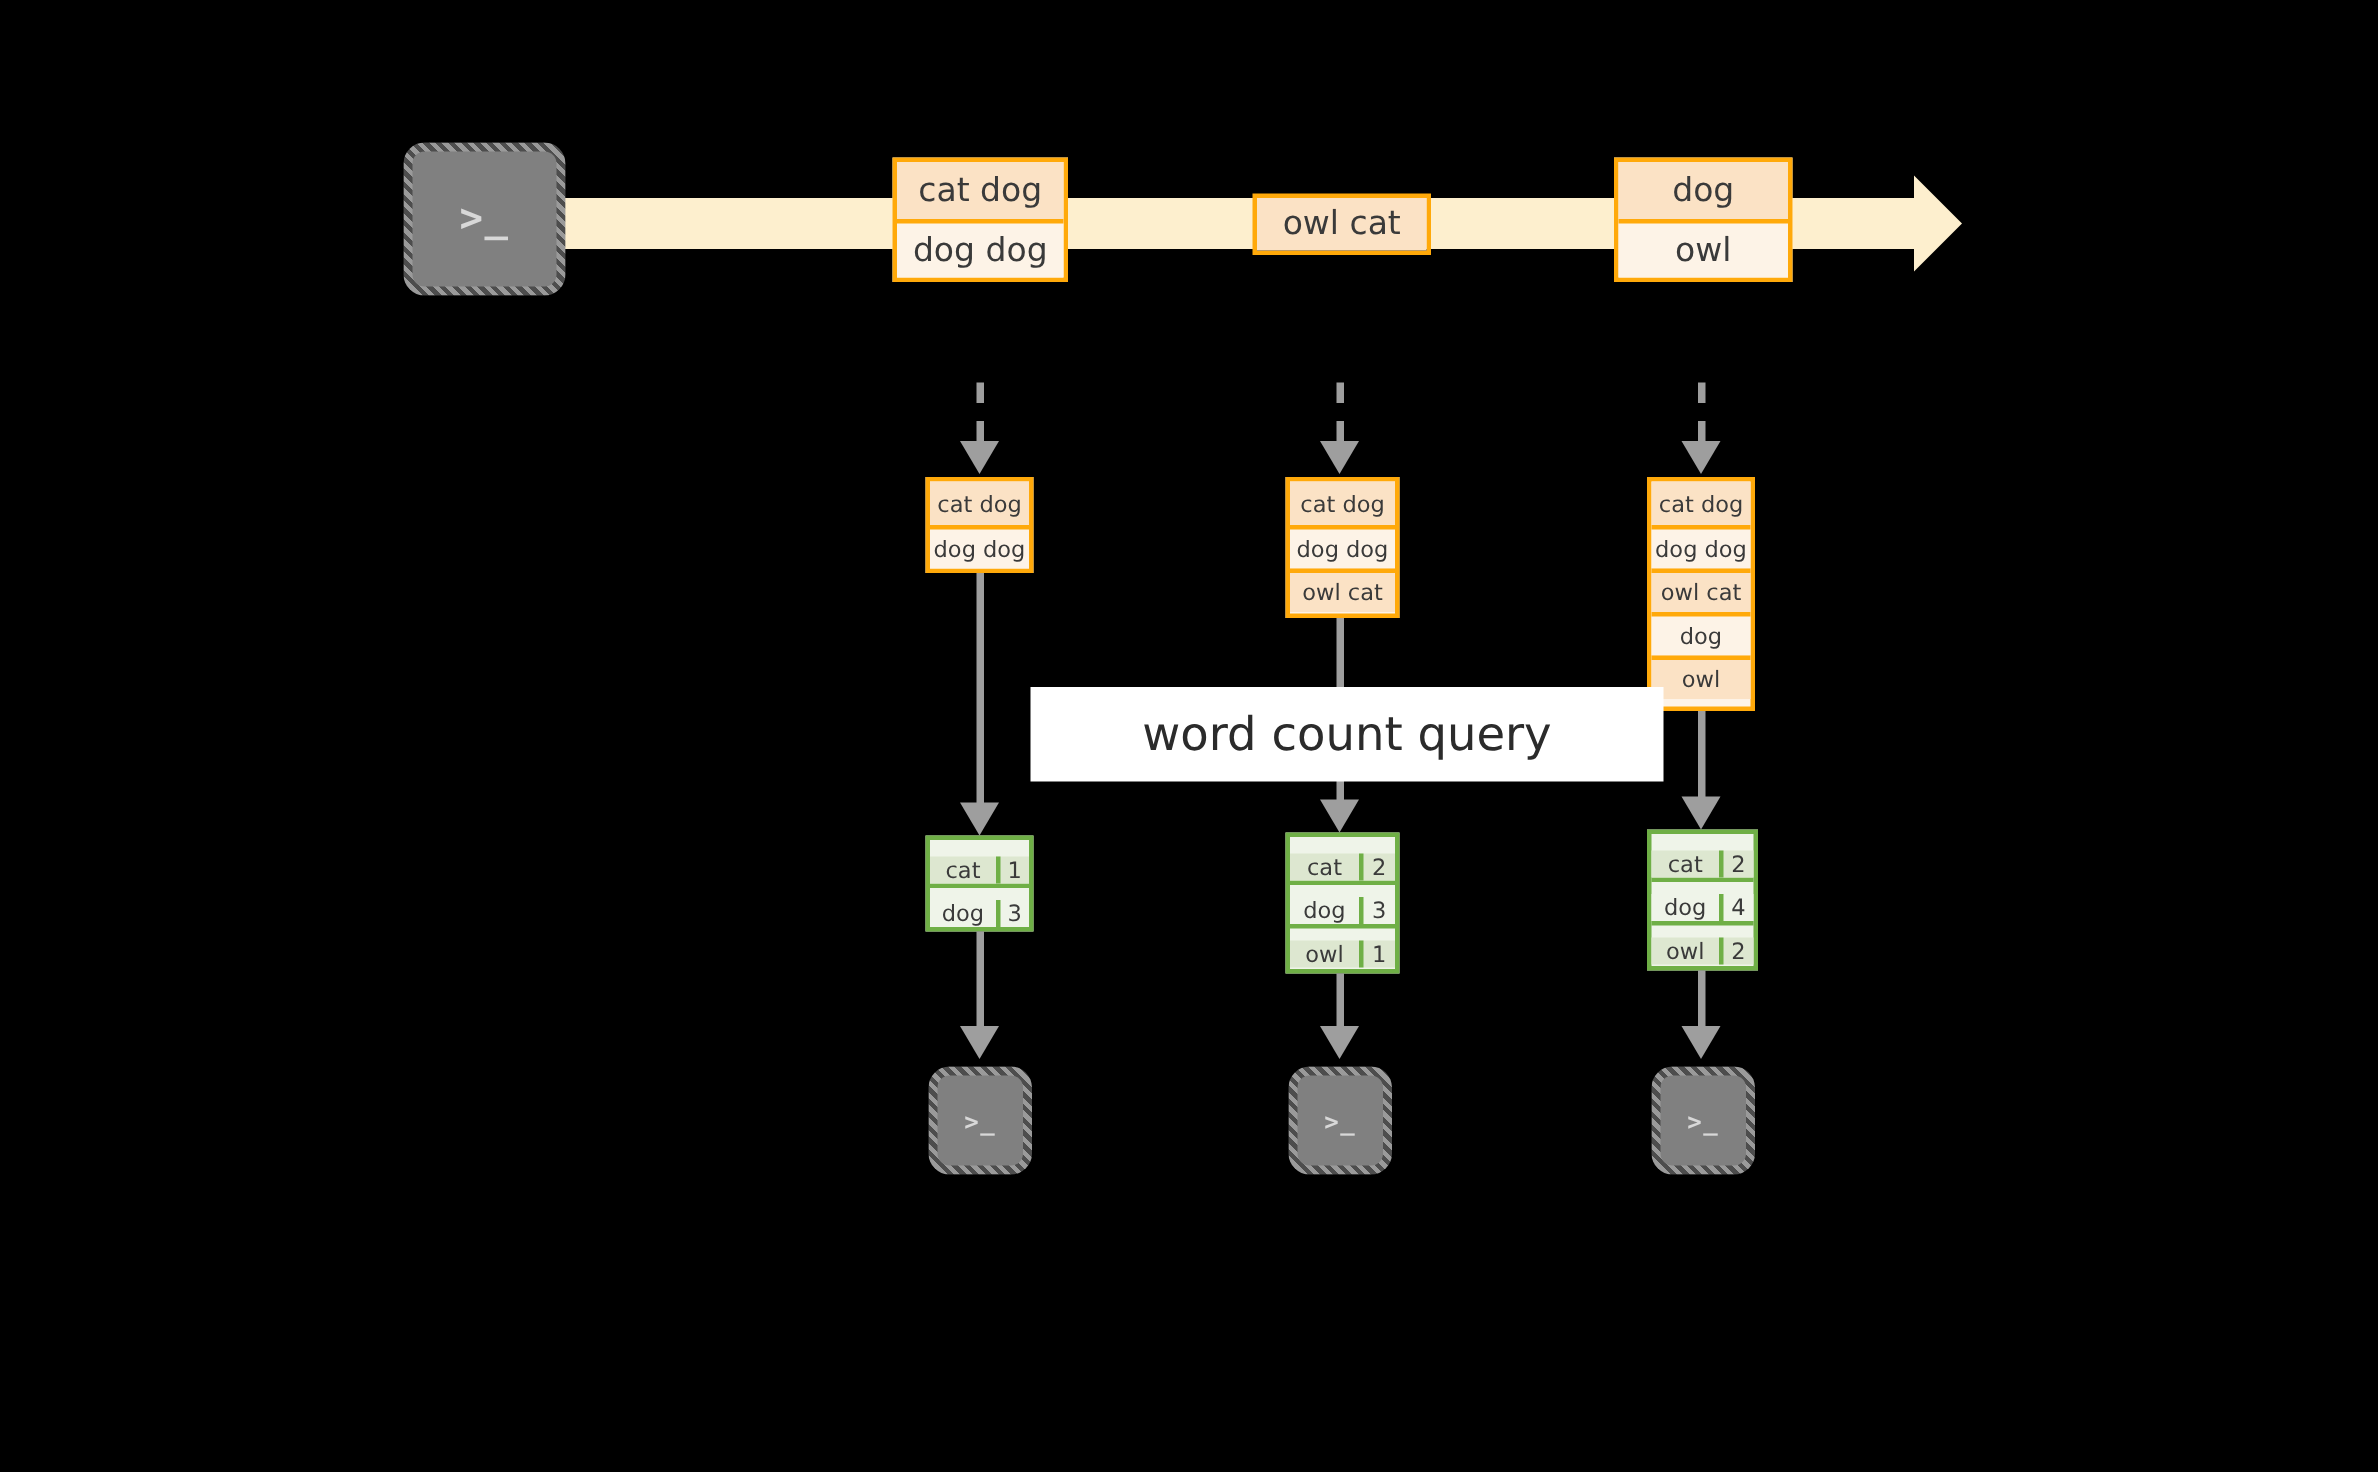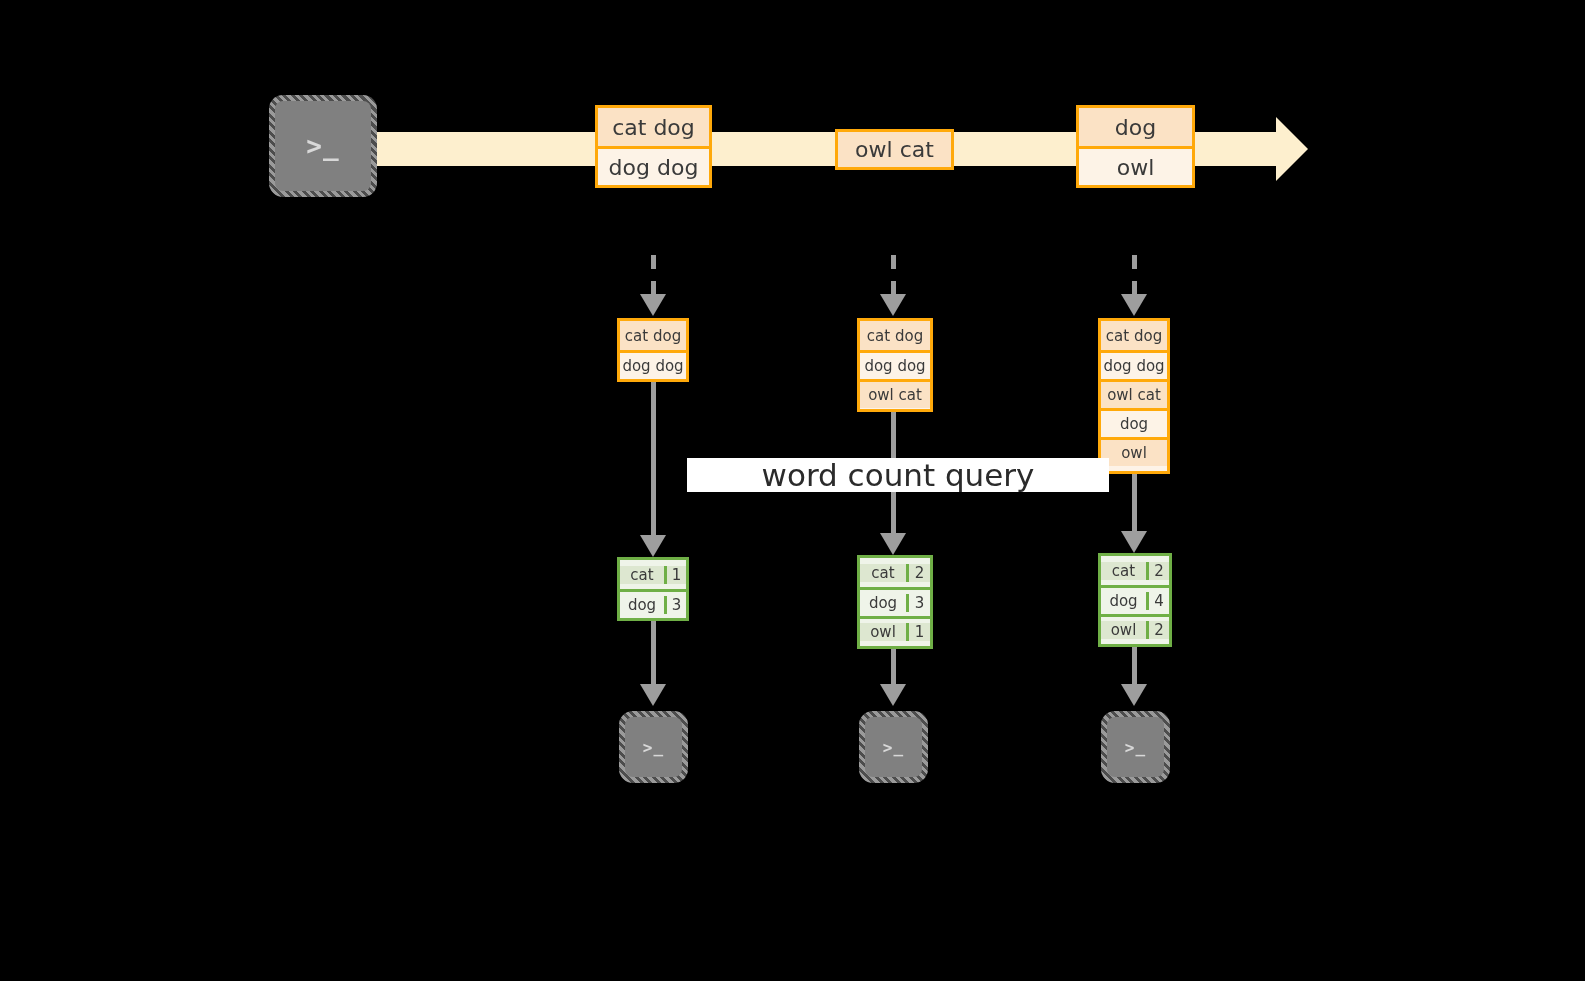--- a/index.html
+++ b/index.html
@@ -83,21 +83,21 @@
   
   .gtbl {
     position: absolute;
     box-sizing: border-box;
     border: 3px solid #6faf46;
     background: #eff4e9;
   }
   .gtbl .grow {
     box-sizing: border-box;
     display: flex;
-    align-items: center;
+    align-items: flex-end;
   }
   .gtbl .grow.sep { border-top: 3px solid #6faf46; }
   .gtbl .gcell {
     box-sizing: border-box;
     display: flex;
     align-items: center;
     justify-content: center;
     color: #3a3a3a;
     white-space: nowrap;
   }
@@ -263,15 +263,15 @@
 
   <div class="vline" style="left:1132px; top:647px; height:39px;"></div>
   <div class="vhead" style="left:1121px; top:684px;"></div>
 
   <div class="terminal" style="left:1101px; top:711px; width:69px; height:72px;">
     <div class="face">
       <span class="prompt" style="font-size:16px;">&gt;_</span>
     </div>
   </div>
 
-  <div class="banner" style="left:687px; top:458px; width:422px; height:34px; font-size:31px;">word count query</div>
+  <div class="banner" style="left:687px; top:458px; width:422px; height:63px; font-size:31px;">word count query</div>
 
 </div>
 
 </body></html>

